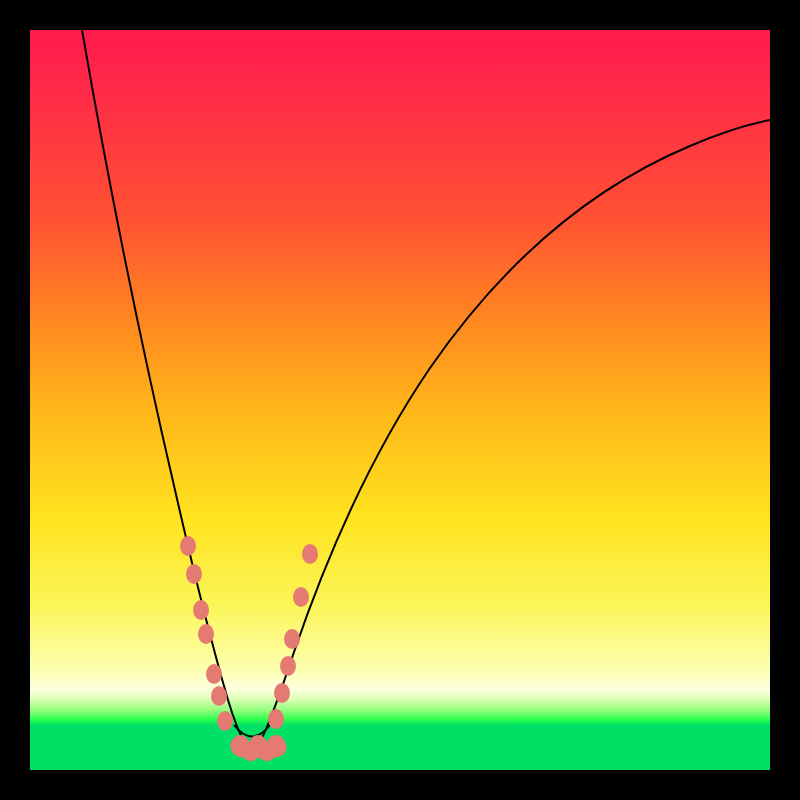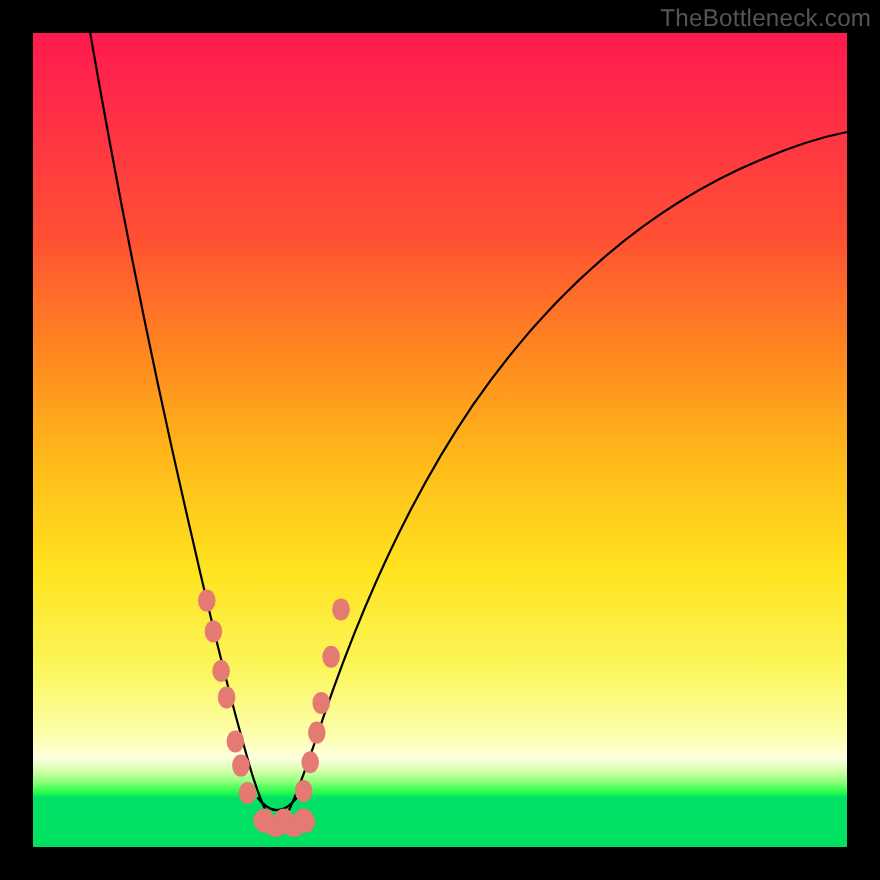--- a/index.html
+++ b/index.html
@@ -122,14 +122,13 @@
            q -4 4 -9 3
            q -3 4 -8 4
            q -5 0 -8 -4
            q -3 4 -8 4
            q -5 0 -8 -4
            q -5 1 -9 -3
            q -4 -4 -4 -10 z"></path>
     </svg>
 
   </div>
-  <div class="watermark">TheBottleneck.com</div>
 </div>
 
 </body></html>

